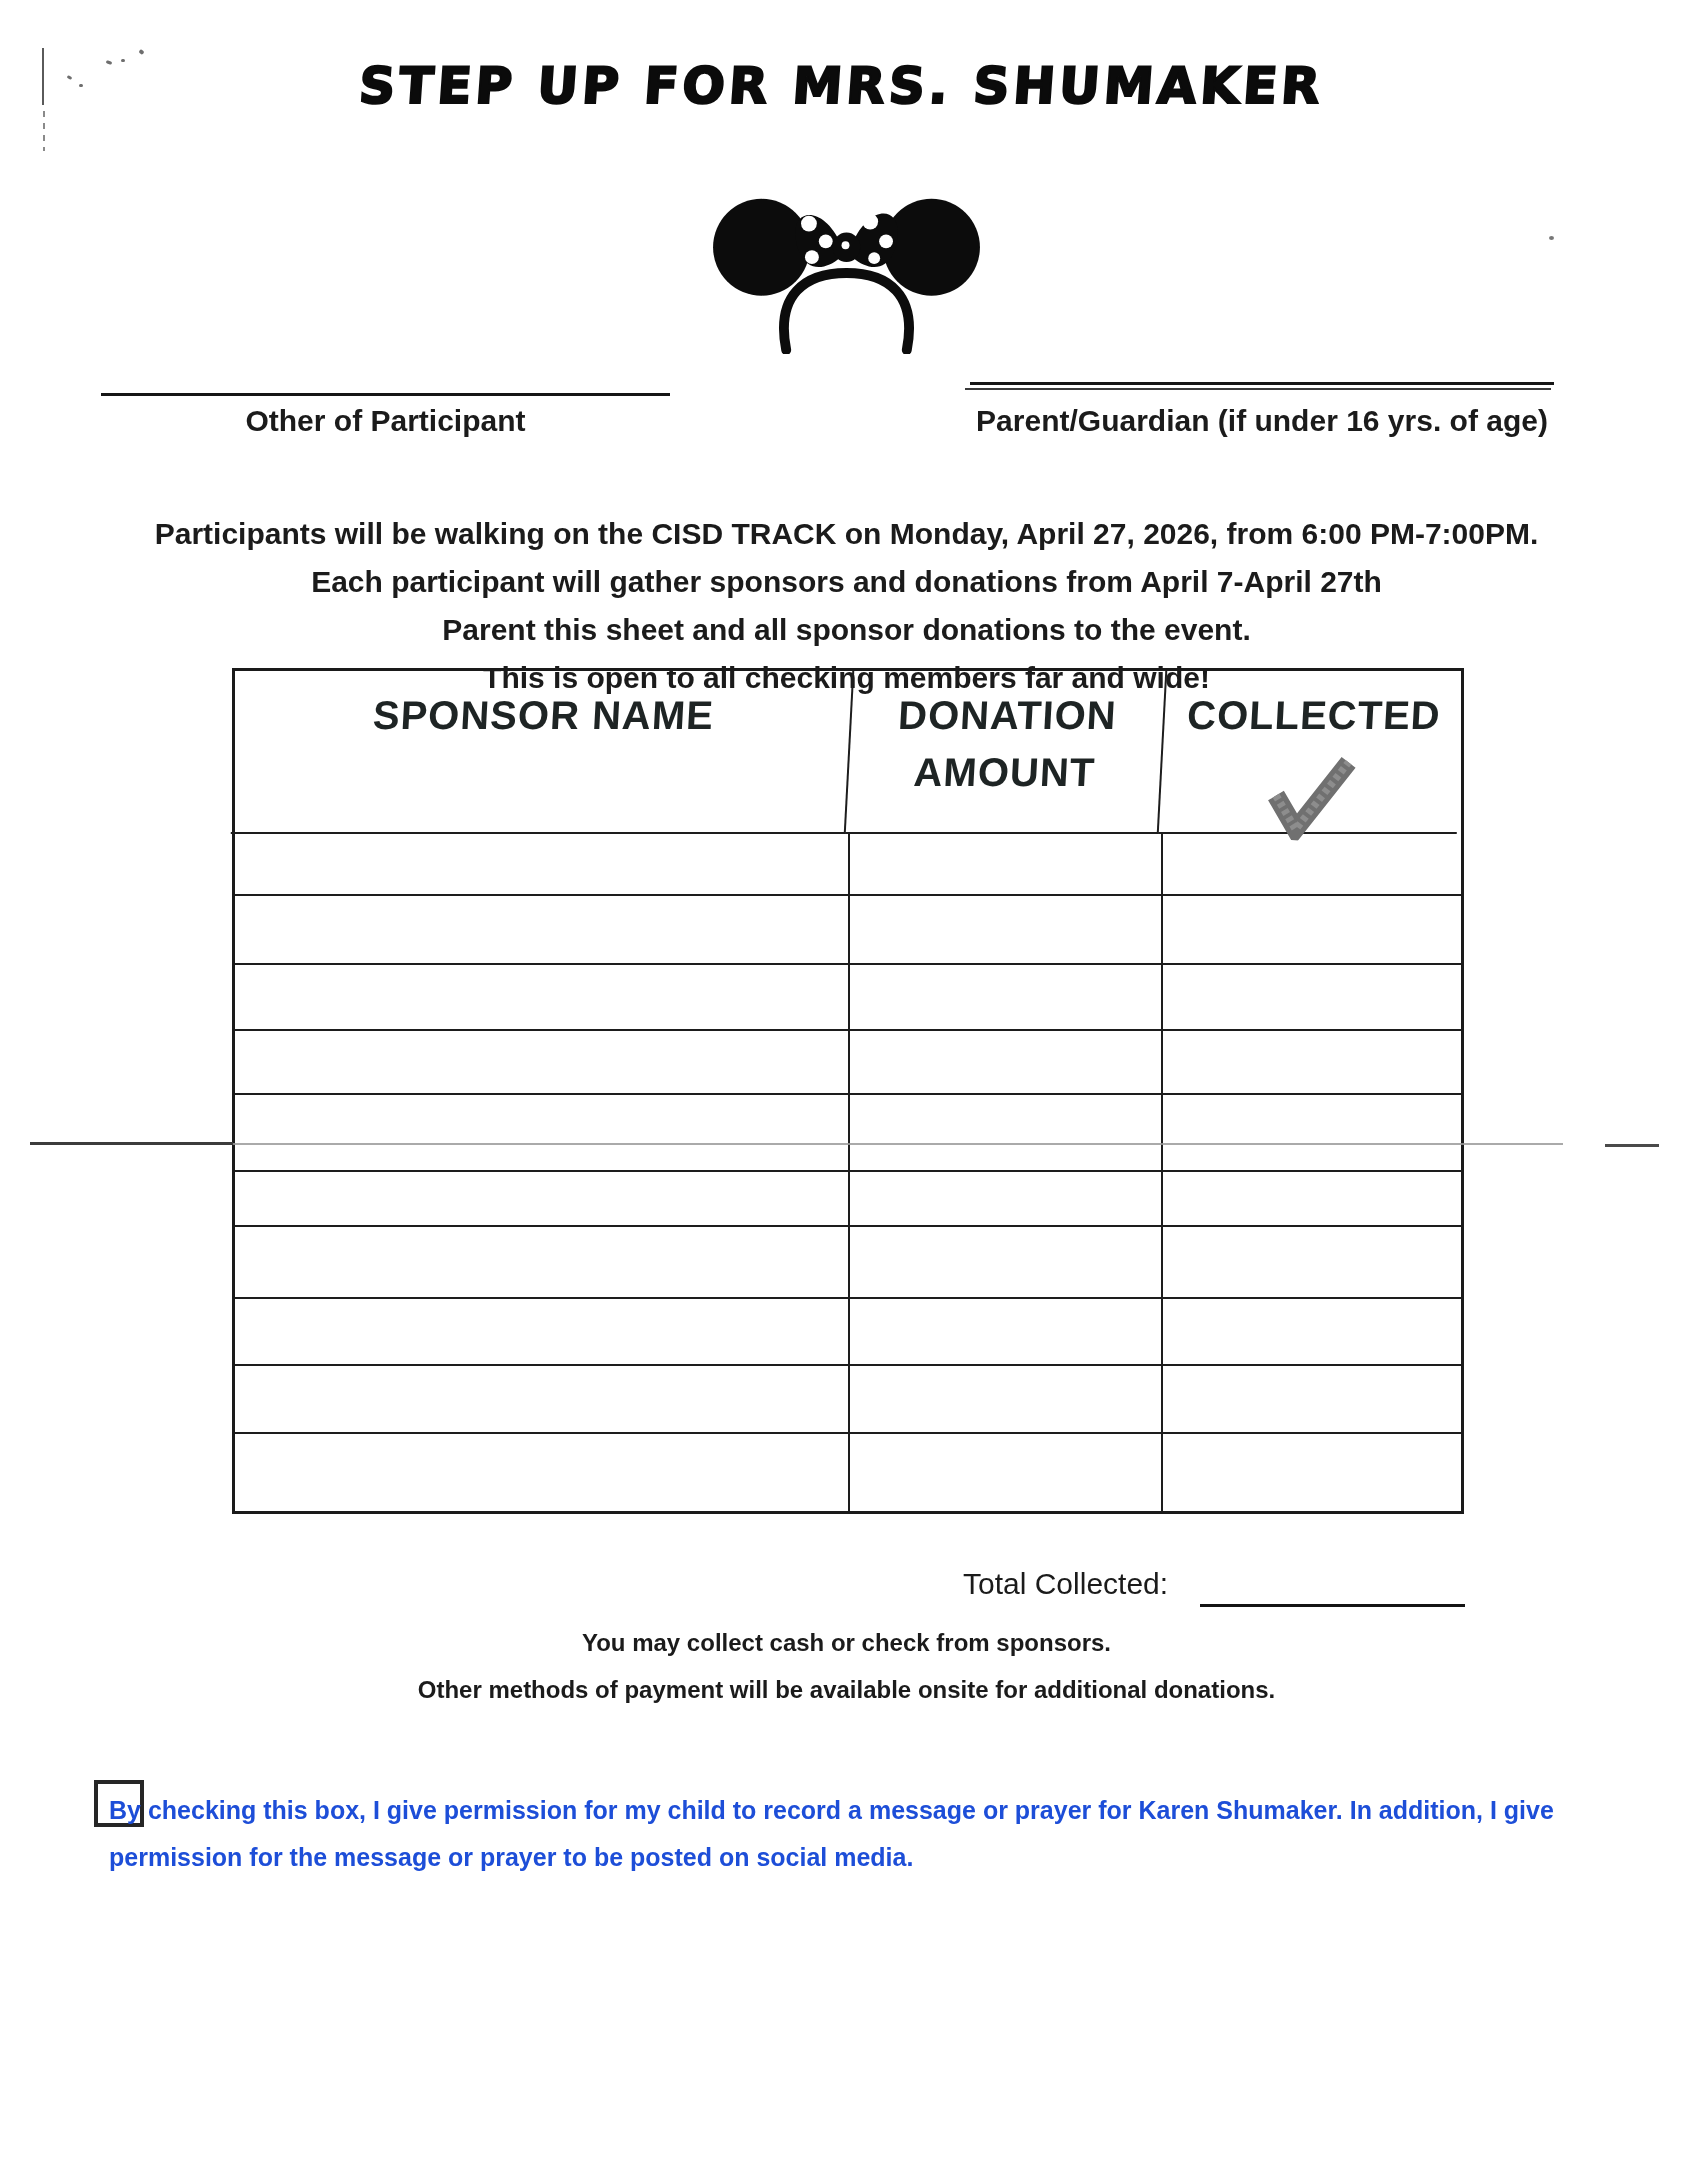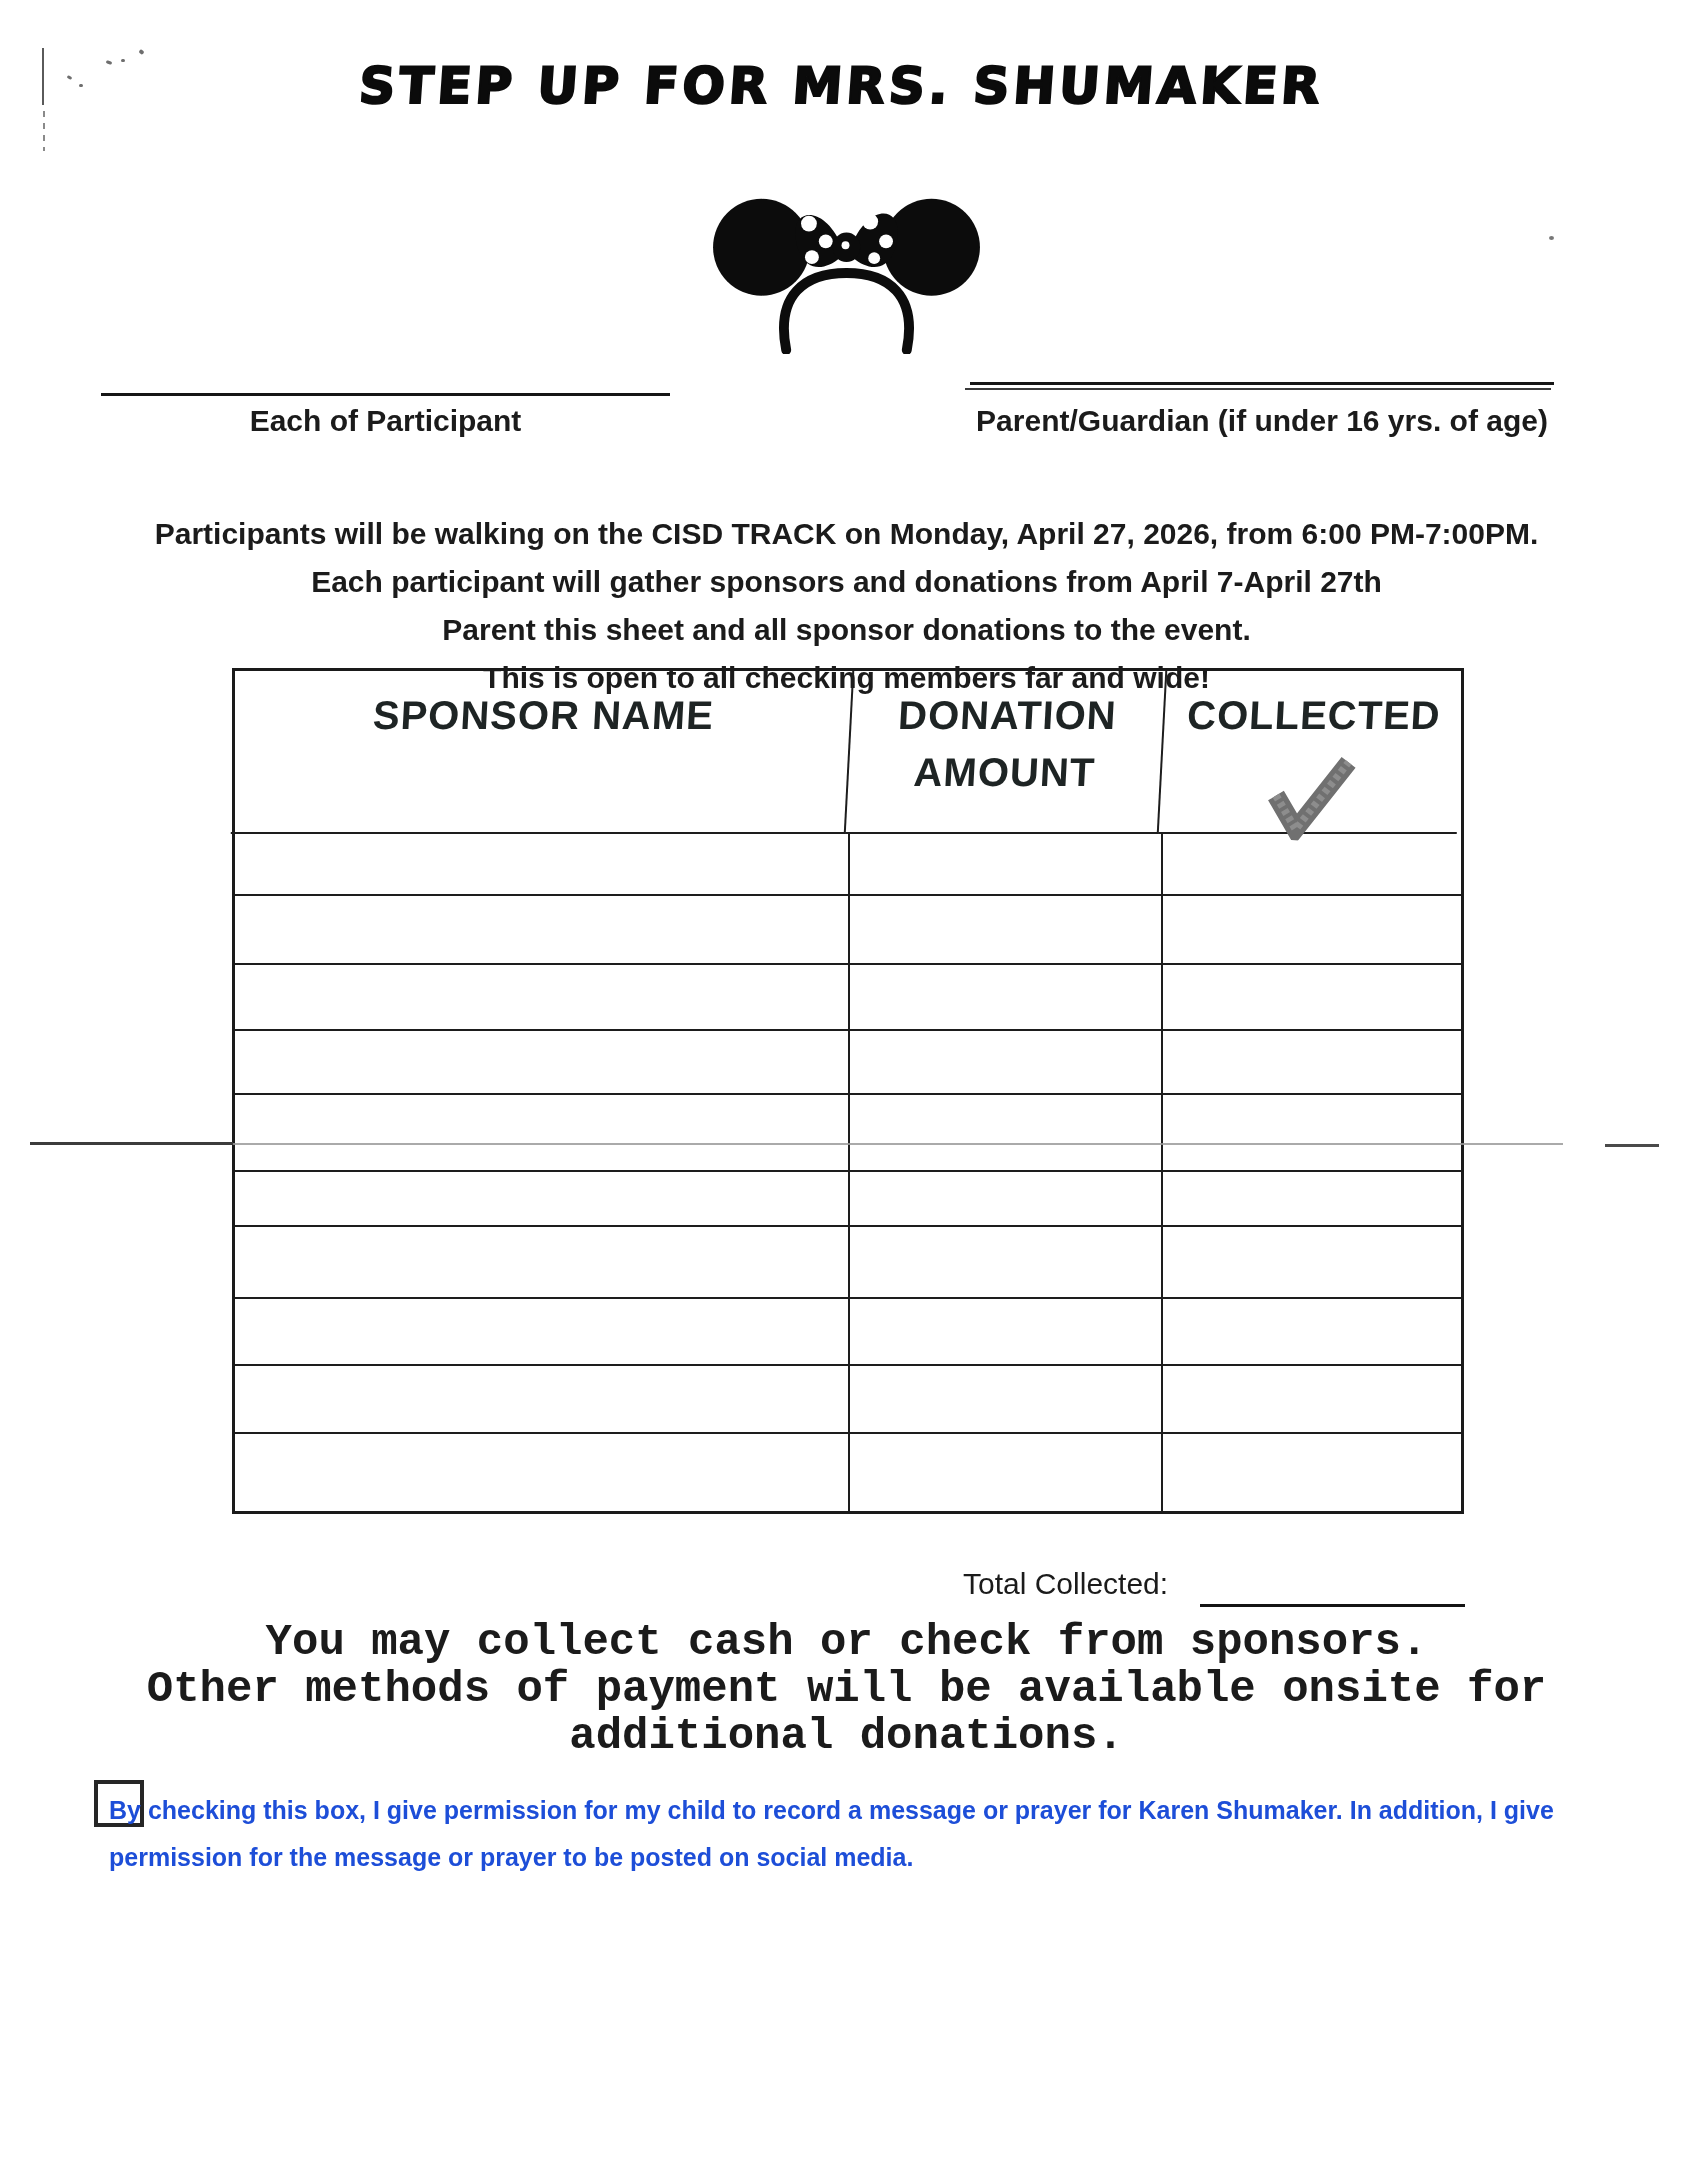--- a/index.html
+++ b/index.html
@@ -91,22 +91,22 @@
     font-size:30px;font-weight:400;color:#1b1b1b;
     white-space:nowrap;
   }
   .total-line{
     left:1200px;top:1604px;width:265px;height:0;
     border-top:3px solid #141414;
   }
   .notes{
     left:10px;width:1673px;top:1619px;
     text-align:center;
-    font-size:44px;font-weight:700;
-    line-height:47px;color:#1b1b1b;font-family:Liberation Mono, monospace;
+    font-size:24px;font-weight:700;
+    line-height:47px;color:#1b1b1b;
   }
 
   
   .perm-box{
     left:94px;top:1780px;width:50px;height:47px;
     box-sizing:border-box;
     border:4px solid #262626;
     background:#fff;
   }
   .perm-text{
@@ -154,21 +154,21 @@
     <circle cx="103" cy="74" r="7" fill="#fff"></circle>
     <circle cx="162" cy="38" r="8" fill="#fff"></circle>
     <circle cx="178" cy="58" r="7" fill="#fff"></circle>
     <circle cx="166" cy="75" r="6" fill="#fff"></circle>
     <circle cx="137" cy="62" r="4" fill="#fff"></circle>
   </svg>
 
   <div class="abs sig-line sig-line-left"></div>
   <div class="abs sig-line sig-line-right"></div>
   <div class="abs sig-line-right2"></div>
-  <div class="abs sig-label sig-label-left">Each of Participant</div>
+  <div class="abs sig-label sig-label-left">Other of Participant</div>
   <div class="abs sig-label sig-label-right">Parent/Guardian (if under 16 yrs. of age)</div>
 
   <div class="abs intro">
     <div>Participants will be walking on the CISD TRACK on Monday, April 27, 2026, from 6:00 PM-7:00PM.</div>
     <div>Each participant will gather sponsors and donations from April 7-April 27th</div>
     <div>Parent this sheet and all sponsor donations to the event.</div>
     <div>This is open to all checking members far and wide!</div>
   </div>
 
   <div class="abs sponsor-table">

